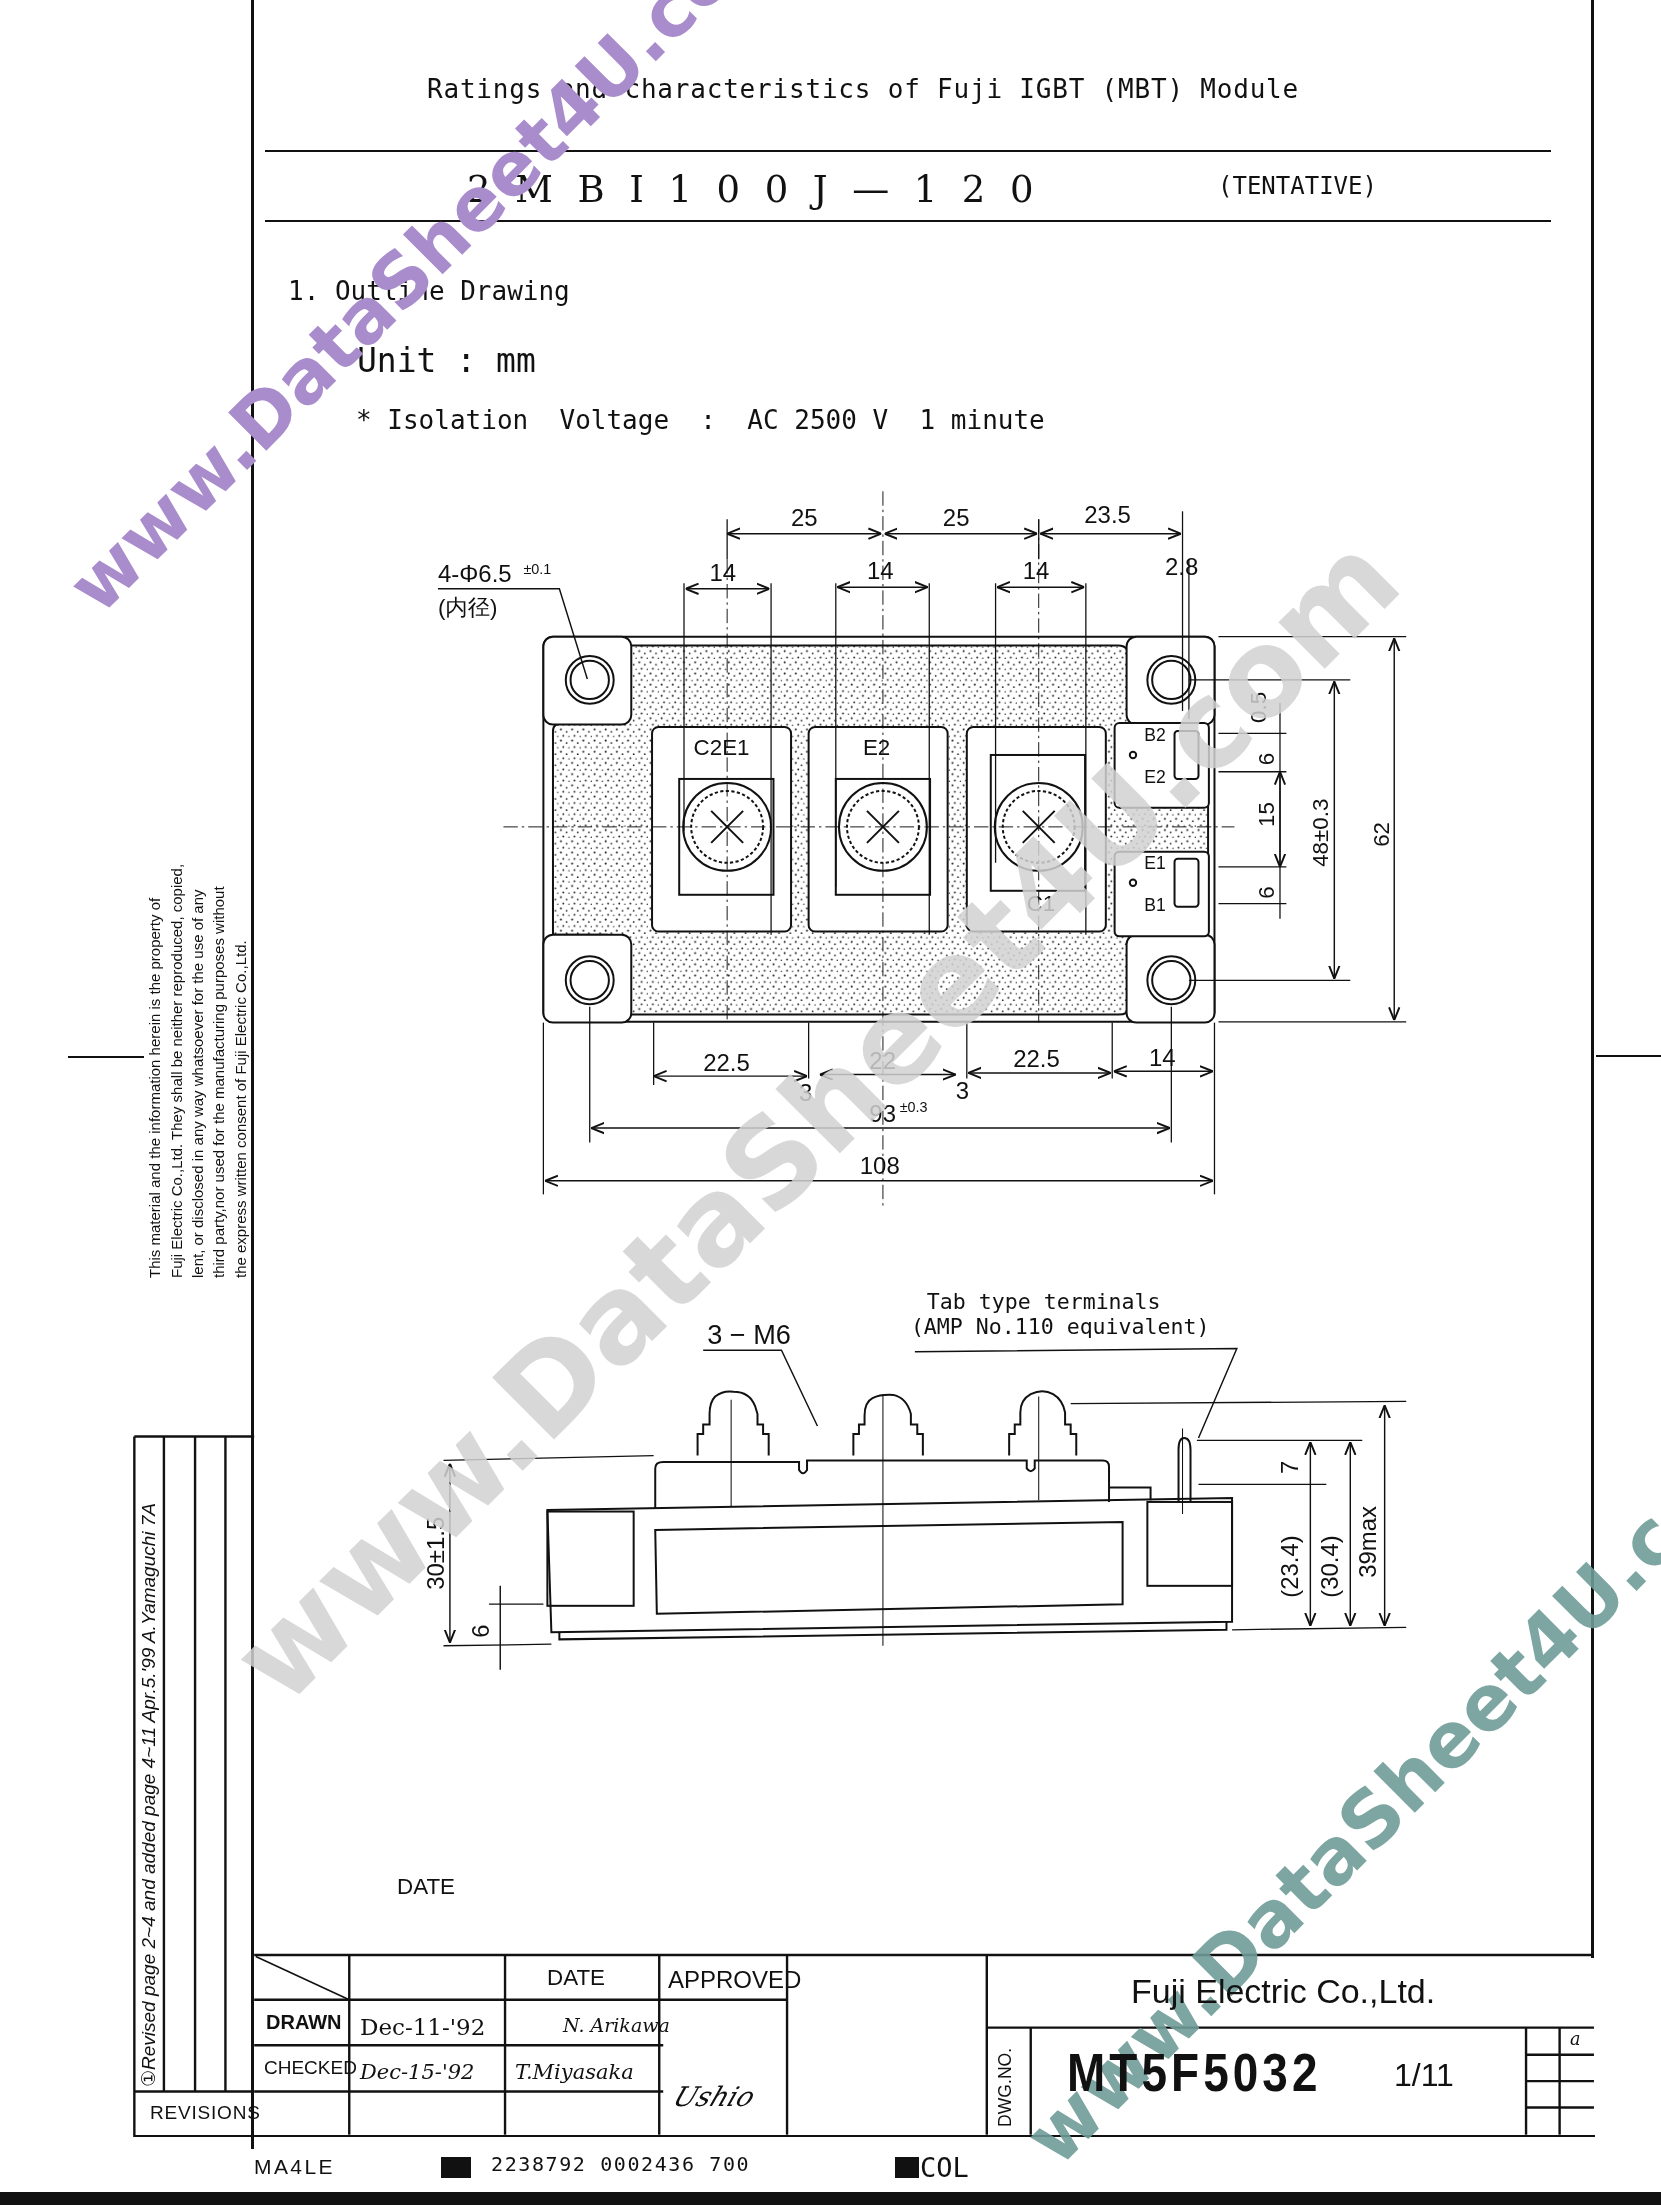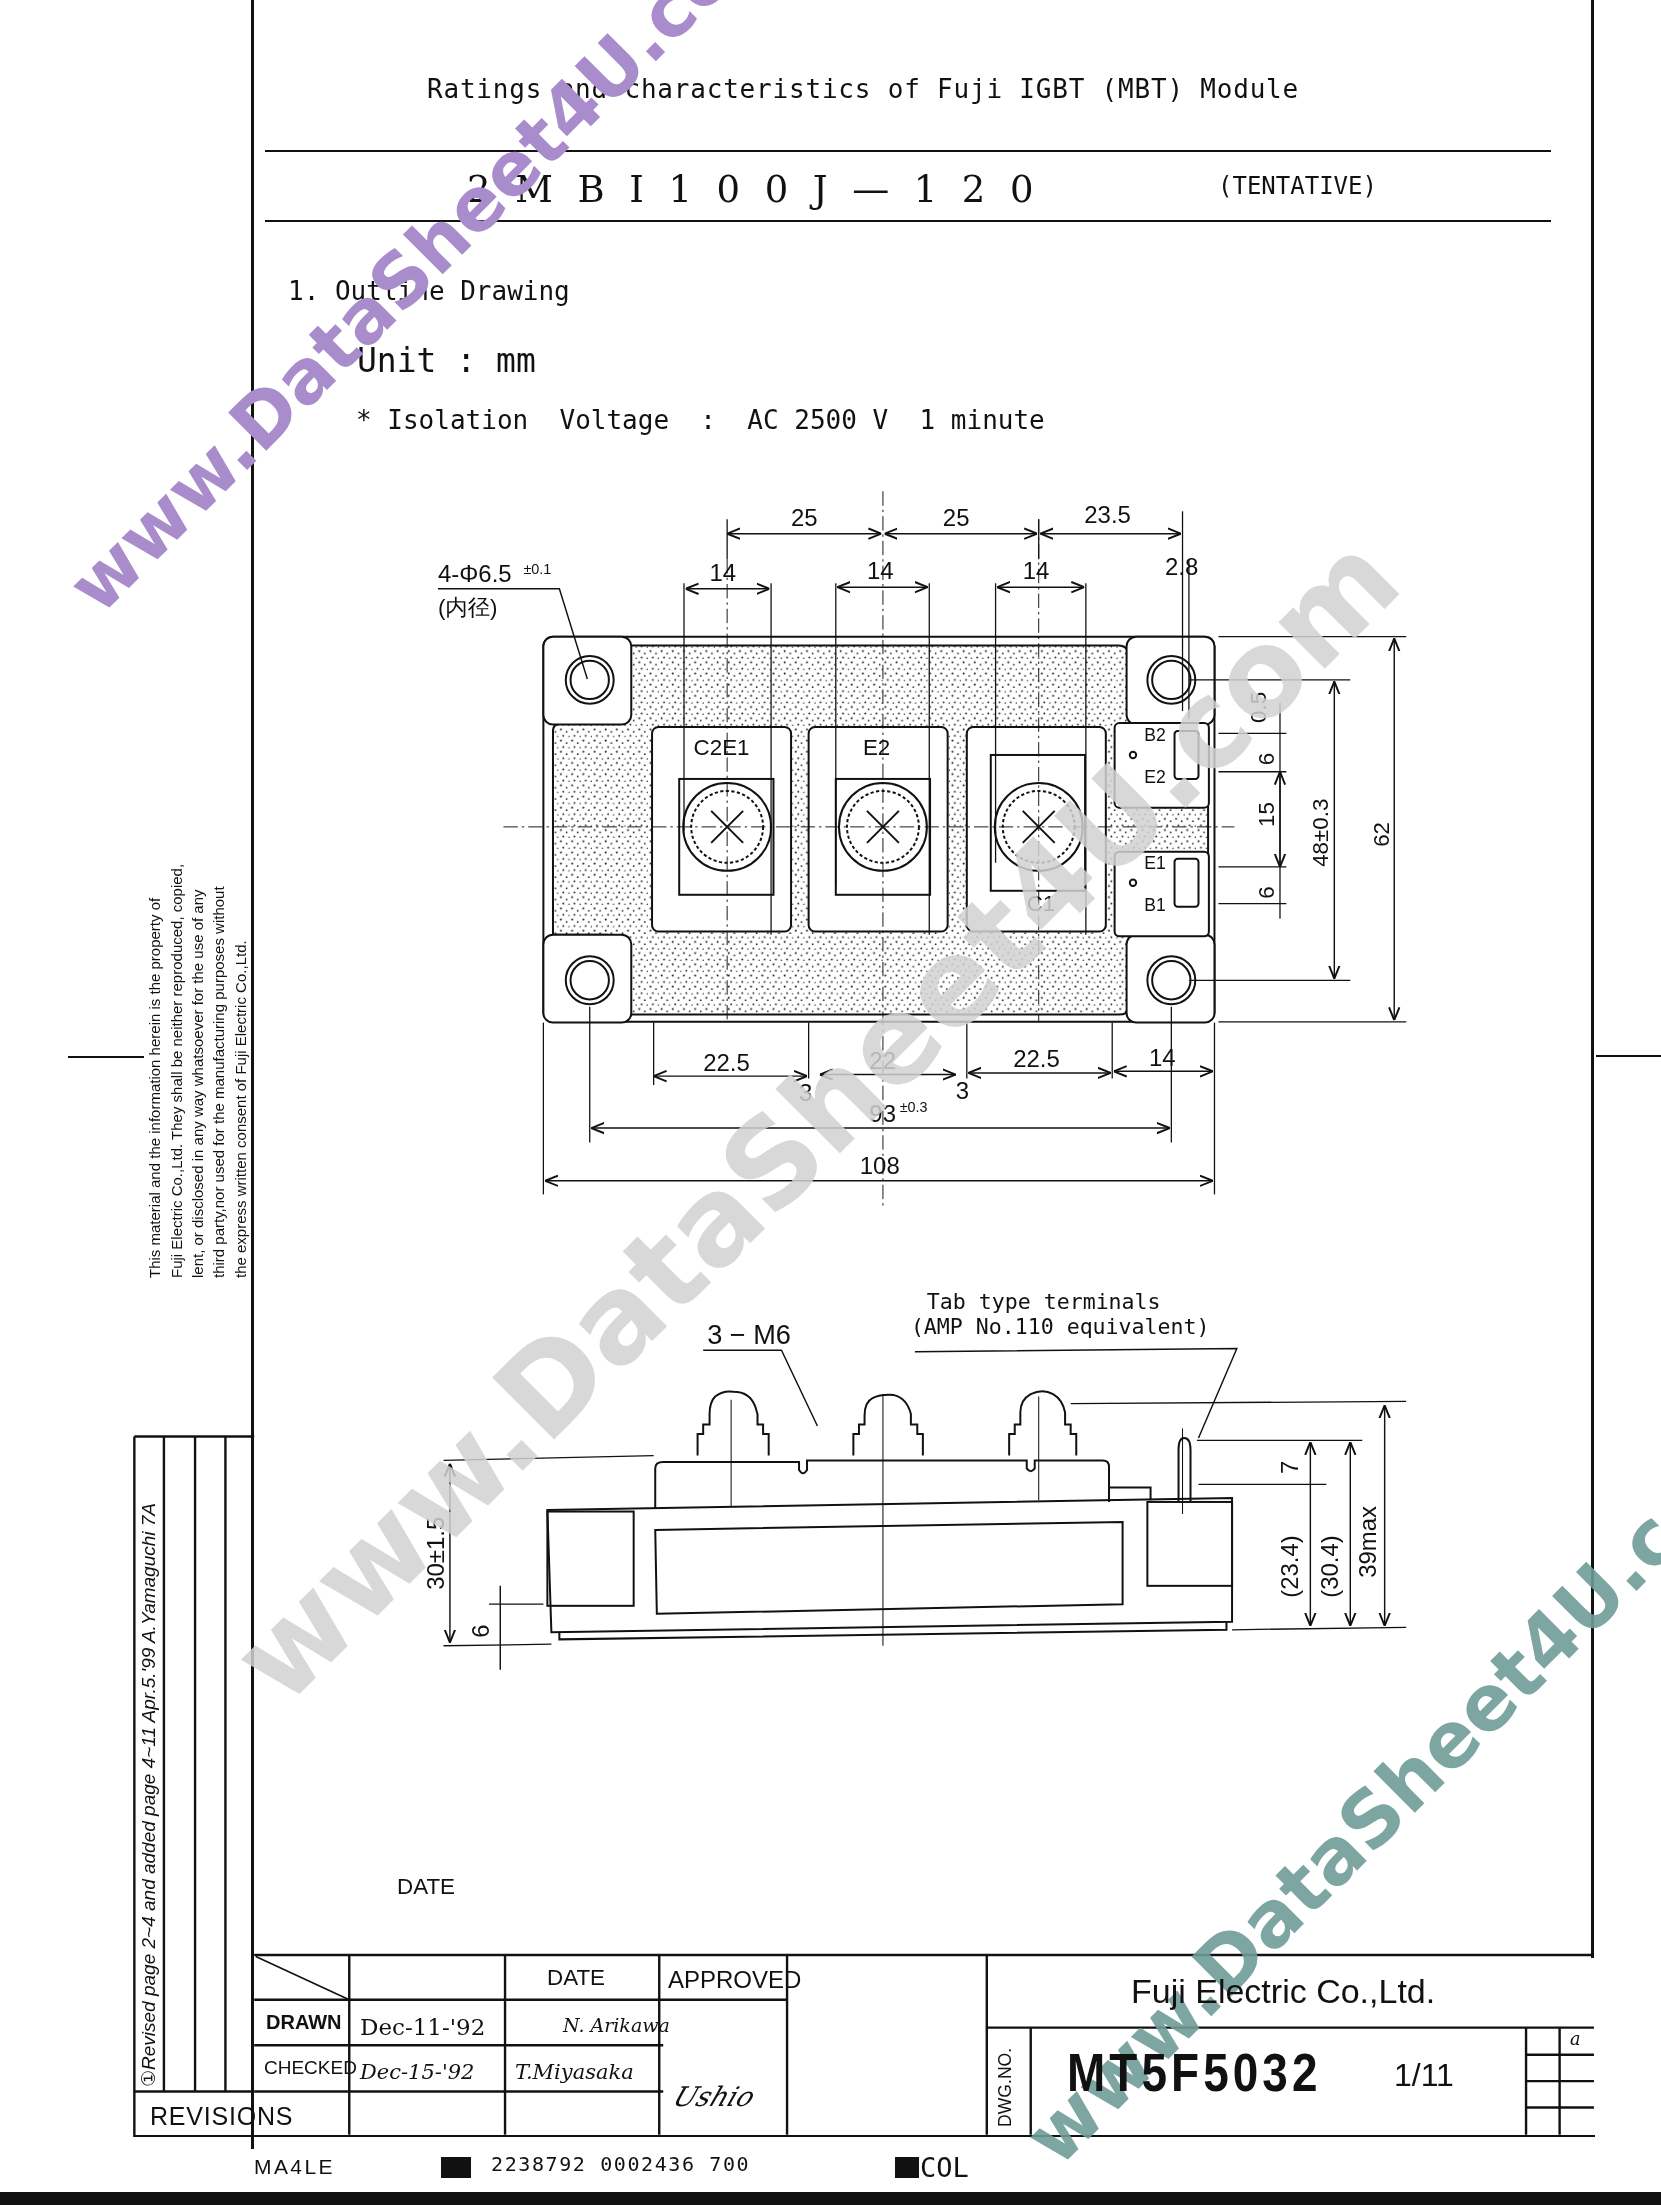--- a/index.html
+++ b/index.html
@@ -295,21 +295,21 @@
 
 <div class="sans">
   <div class="vt" style="left:146px;top:1278px;font-size:15px;">This material and the information herein is the property of</div>
   <div class="vt" style="left:168px;top:1278px;font-size:15px;">Fuji Electric Co.,Ltd. They shall be neither reproduced, copied,</div>
   <div class="vt" style="left:189px;top:1278px;font-size:15px;">lent, or disclosed in any way whatsoever for the use of any</div>
   <div class="vt" style="left:210px;top:1278px;font-size:15px;">third party,nor used for the manufacturing purposes without</div>
   <div class="vt" style="left:232px;top:1278px;font-size:15px;">the express  written consent of Fuji Electric Co.,Ltd.</div>
 </div>
 
 <div class="vt sans" style="left:137px;top:2087px;font-size:19px;font-style:italic;">①Revised page 2~4 and added page 4~11  Apr.5.'99  A.Yamaguchi 7A</div>
-<div class="abs sans" style="left:150px;top:2102px;font-size:25px;letter-spacing:0.8px;">REVISIONS</div>
+<div class="abs sans" style="left:150px;top:2102px;font-size:19px;letter-spacing:0.8px;">REVISIONS</div>
 
 <div class="abs sans" style="left:397px;top:1874px;font-size:22.4px;">DATE</div>
 <div class="abs sans" style="left:547px;top:1965px;font-size:22.4px;">DATE</div>
 <div class="abs sans" style="left:668px;top:1966px;font-size:24px;">APPROVED</div>
 <div class="abs sans" style="left:266px;top:2011px;font-size:20px;font-weight:bold;">DRAWN</div>
 <div class="abs sans" style="left:264px;top:2057px;font-size:19px;">CHECKED</div>
 <div class="abs serif" style="left:360px;top:2014px;font-size:23px;">Dec-11-'92</div>
 <div class="abs serif" style="left:515px;top:2014px;font-size:19px;font-style:italic;margin-left:48px;">N. Arikawa</div>
 <div class="abs serif" style="left:360px;top:2060px;font-size:21px;font-style:italic;">Dec-15-'92</div>
 <div class="abs serif" style="left:515px;top:2060px;font-size:21px;font-style:italic;">T.Miyasaka</div>

